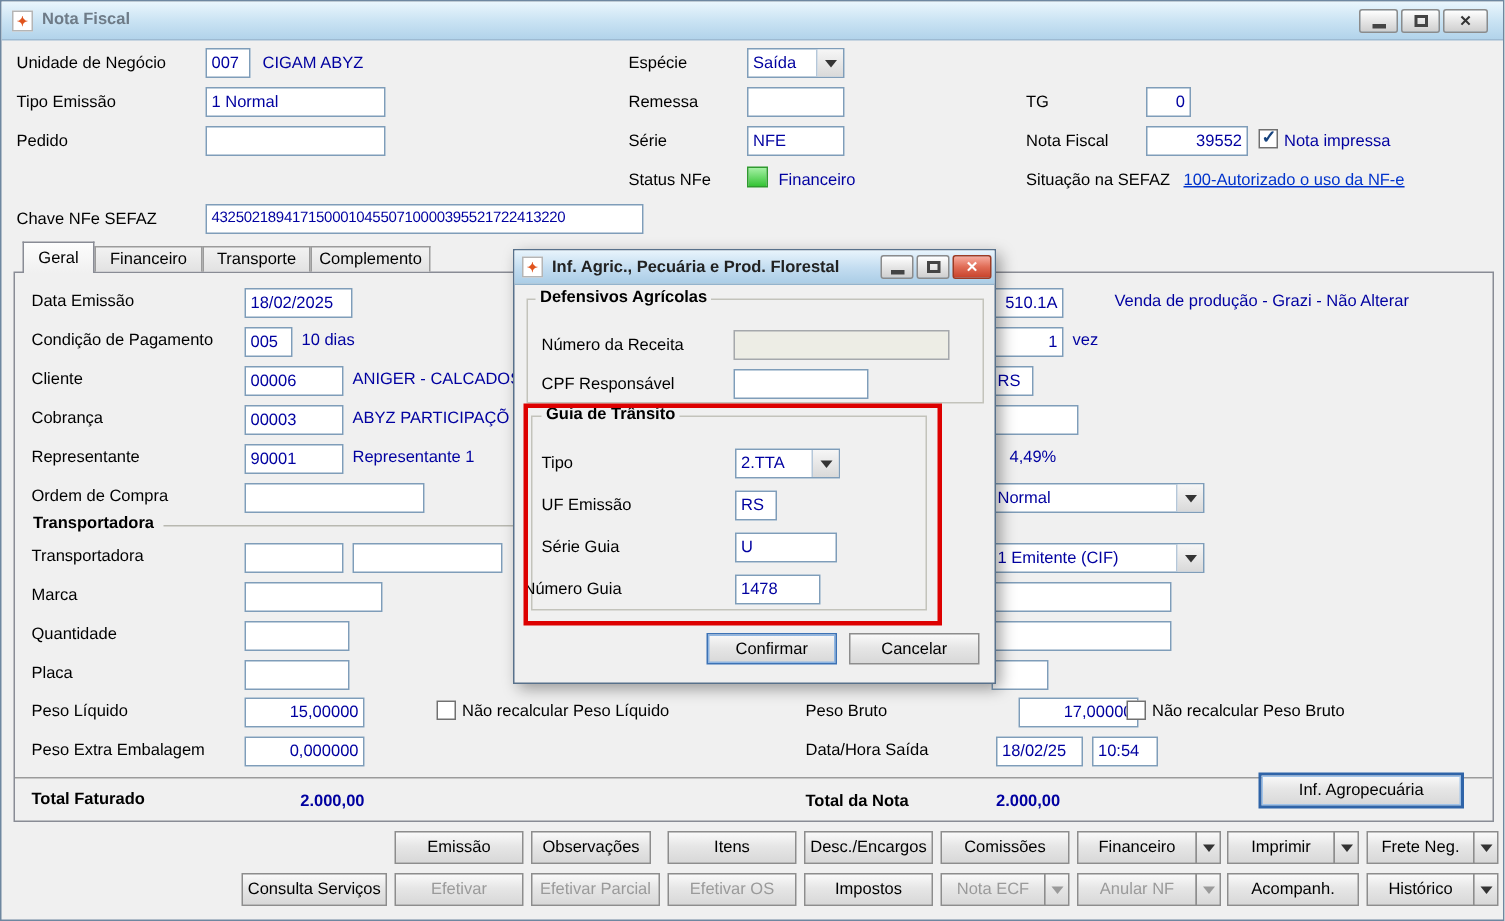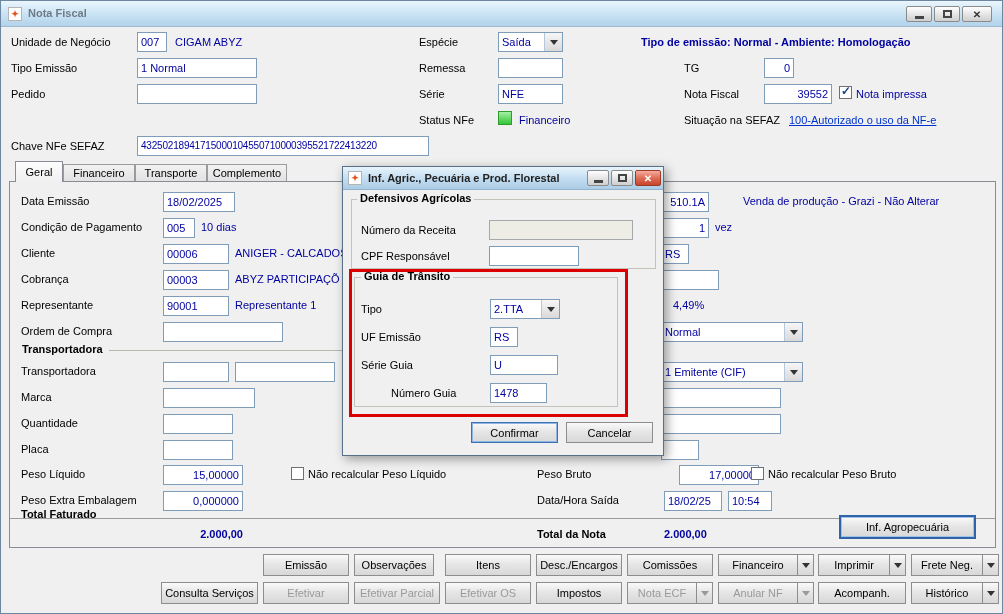--- a/index.html
+++ b/index.html
@@ -72,21 +72,20 @@
   <span class="lbl nv" style="left:174px;top:35px;">CIGAM ABYZ</span>
 
   <span class="lbl" style="left:418px;top:35px;">Espécie</span>
   <div class="combo" style="left:497px;top:31px;width:65px;">
     <span class="txt">Saída</span>
     <span class="arw">
         <span class="tri"></span>
       </span>
   </div>
 
-  <span class="lbl nv b" style="left:640px;top:35px;">Tipo de emissão: Normal - Ambiente: Homologação</span>
 
   <span class="lbl" style="left:10px;top:61px;">Tipo Emissão</span>
   <div class="fld" style="left:136px;top:57px;width:120px;">1 Normal</div>
 
   <span class="lbl" style="left:418px;top:61px;">Remessa</span>
   <div class="fld" style="left:497px;top:57px;width:65px;"></div>
 
   <span class="lbl" style="left:683px;top:61px;">TG</span>
   <div class="fld r" style="left:763px;top:57px;width:30px;">0</div>
 
@@ -204,21 +203,21 @@
   <span class="lbl" style="left:536px;top:467px;">Peso Bruto</span>
   <div class="fld r" style="left:663px;top:464px;width:80px;margin-left:15px;">17,00000</div>
   <span class="cb" style="left:750px;top:466px;"></span>
   <span class="lbl" style="left:767px;top:467px;">Não recalcular Peso Bruto</span>
 
   <span class="lbl" style="left:536px;top:493px;">Data/Hora Saída</span>
   <div class="fld" style="left:663px;top:490px;width:58px;">18/02/25</div>
   <div class="fld" style="left:727px;top:490px;width:44px;">10:54</div>
 
   <div class="hline" style="left:9px;top:517px;width:985px;border-top-color:#9B9B9B;"></div>
-  <span class="lbl b" style="left:20px;top:507px;">Total Faturado</span>
+  <span class="lbl b" style="left:20px;top:526px;">Total Faturado</span>
   <span class="lbl nv b" style="left:162px;top:527px;width:80px;text-align:right;">2.000,00</span>
   <span class="lbl b" style="left:536px;top:527px;">Total da Nota</span>
   <span class="lbl nv b" style="left:663px;top:527px;">2.000,00</span>
 
   <div class="btn focusbtn" style="left:838px;top:514px;width:137px;height:24px;z-index:5;">Inf. Agropecuária</div>
 
   <div class="btn" style="left:262px;top:553px;width:86px;">Emissão</div>
   <div class="btn" style="left:353px;top:553px;width:80px;">Observações</div>
   <div class="btn" style="left:444px;top:553px;width:86px;">Itens</div>
   <div class="btn" style="left:535px;top:553px;width:86px;">Desc./Encargos</div>
@@ -299,21 +298,21 @@
           <span class="tri"></span>
         </span>
     </div>
 
     <span class="lbl" style="left:18px;top:164px;">UF Emissão</span>
     <div class="fld" style="left:147px;top:160px;width:28px;">RS</div>
 
     <span class="lbl" style="left:18px;top:192px;">Série Guia</span>
     <div class="fld" style="left:147px;top:188px;width:68px;">U</div>
 
-    <span class="lbl" style="left:28px;top:220px;padding-left:20px;">Número Guia</span>
+    <span class="lbl" style="left:6px;top:220px;">Número Guia</span>
     <div class="fld" style="left:147px;top:216px;width:57px;">1478</div>
 
     <div class="annotation" style="left:6px;top:102px;width:279px;height:148px;"></div>
 
     <div class="dlg-btn focus" style="left:128px;top:255px;width:87px;">Confirmar</div>
     <div class="dlg-btn" style="left:223px;top:255px;width:87px;">Cancelar</div>
   </div>
 
 </div>
 

